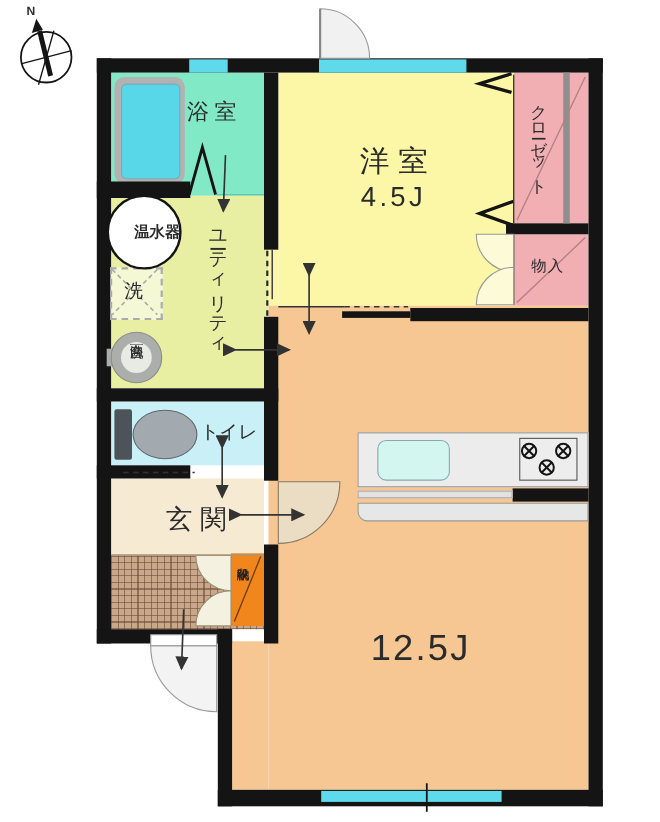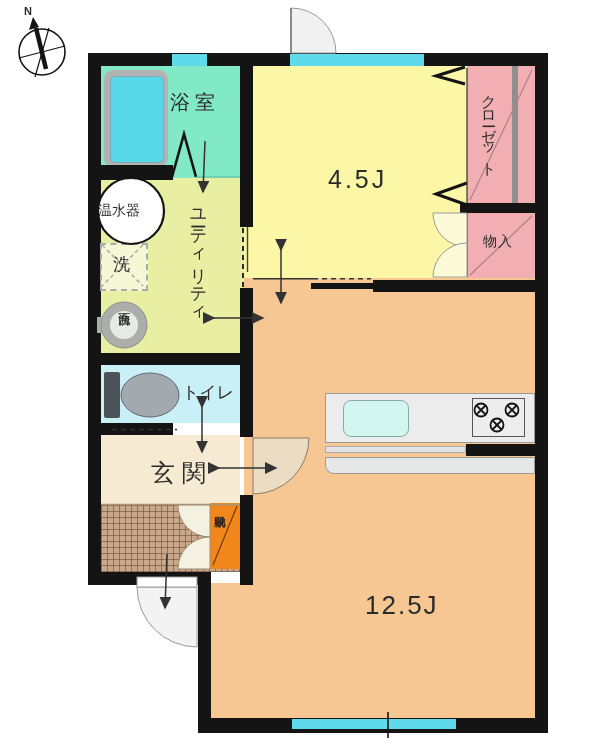--- a/index.html
+++ b/index.html
@@ -173,35 +173,36 @@
       <path d="M202,407 L202,452" marker-start="url(#ah)" marker-end="url(#ah)"></path>
       <path d="M219,468 L276,468" marker-start="url(#ah)" marker-end="url(#ah)"></path>
       <path d="M167,554 L165,608" marker-end="url(#ah)"></path>
     </g>
   </svg>
 
   <div class="label" style="left:24px;top:6px;font-size:11px;font-weight:bold;">N</div>
 
   <div class="label" style="left:170px;top:92px;font-size:20px;letter-spacing:5px;">浴室</div>
 
+  <div class="label" style="left:327px;top:132px;font-size:27px;letter-spacing:8px;">洋室</div>
   <div class="label" style="left:328px;top:166px;font-size:25px;letter-spacing:3px;">4.5J</div>
 
   <div class="label vtext" style="left:481px;top:84px;font-size:15px;height:115px;">クローゼット</div>
 
   <div class="label" style="left:483px;top:234px;font-size:14px;letter-spacing:1px;">物入</div>
 
-  <div class="label" style="left:98px;top:203px;width:66px;text-align:left;font-size:14px;">温水器</div>
+  <div class="label" style="left:98px;top:203px;width:66px;text-align:right;font-size:14px;font-weight:bold;">温水器</div>
 
   <div class="label" style="left:113px;top:256px;font-size:17px;">洗</div>
 
   <div class="label vtext" style="left:117px;top:303px;font-size:12.5px;height:46px;">洗面台</div>
 
   <div class="label vtext" style="left:189px;top:198px;font-size:17px;height:172px;">ユーティリティ</div>
 
   <div class="label" style="left:182px;top:384px;font-size:17px;">トイレ</div>
 
   <div class="label" style="left:135px;top:460px;font-size:24px;letter-spacing:7px;margin-left:16px;">玄関</div>
 
   <div class="label vtext" style="left:214px;top:507px;font-size:11.5px;height:60px;color:#1e1e1e;">靴収納</div>
 
-  <div class="label" style="left:337px;top:592px;font-size:26px;letter-spacing:2px;margin-left:28px;">12.5J</div>
+  <div class="label" style="left:337px;top:572px;font-size:33px;letter-spacing:2px;">12.5J</div>
 
 </div>
 
 </body></html>

